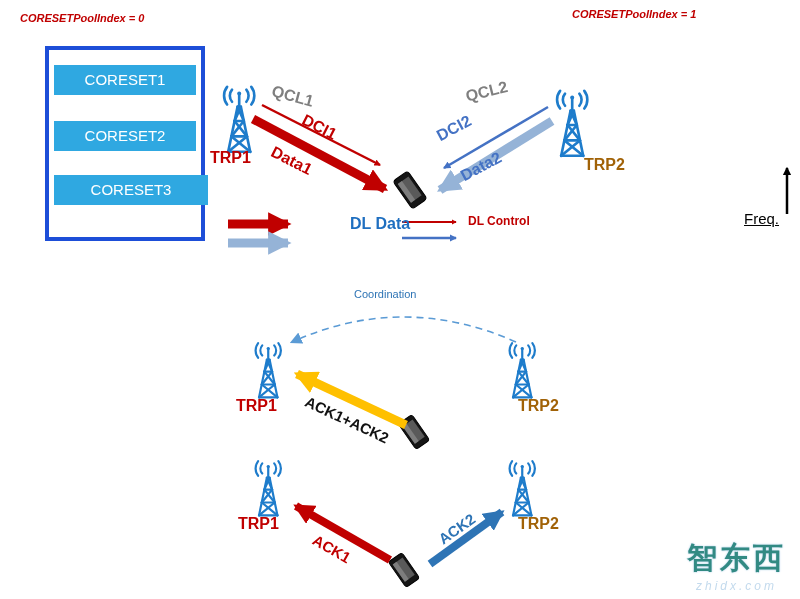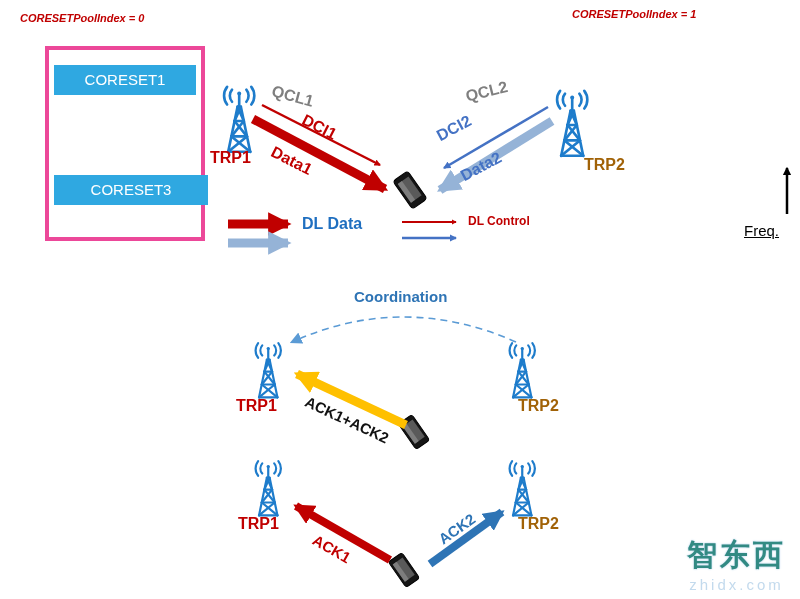--- a/index.html
+++ b/index.html
@@ -8,44 +8,45 @@
   .canvas { position:relative; width:800px; height:599px; background:#fff; overflow:hidden; }
   .overlay { position:absolute; left:0; top:0; }
 
   .lbl { position:absolute; white-space:nowrap; transform-origin:left center; }
   .pool-label { font-size:11px; font-weight:bold; font-style:italic; color:#C00000; }
   .trp-red  { font-size:16px; font-weight:bold; color:#C00000; }
   .trp-blue { font-size:16px; font-weight:bold; color:#a16207; }
   .qcl  { font-size:16px; font-weight:bold; color:#7F7F7F; }
   .red-rot  { font-size:16px; font-weight:bold; color:#C00000; }
   .blue-rot { font-size:16px; font-weight:bold; color:#4472C4; }
-  .legend-data    { font-size:16px; font-weight:bold; color:#1F6FC0; }
+  .legend-data    { font-size:16px; font-weight:bold; color:#1F6FC0;margin-left:48px; }
   .legend-control { font-size:12px; font-weight:bold; color:#C00000; }
   .freq { font-size:15px; color:#000; }
-  .coord { font-size:15px; font-weight:bold; color:#2E74B5; }
+  .coord { font-size:11px; font-weight:normal; color:#2E74B5; }
   .ack-black { font-size:15px; font-weight:bold; color:#111; }
   .ack-red   { font-size:15px; font-weight:bold; color:#C00000; }
   .ack-blue  { font-size:15px; font-weight:bold; color:#2E74B5; }
 
-  .coreset-box { position:absolute; border:4px solid #ec4899; background:#fff; }
+  .coreset-box { position:absolute; border:4px solid #1d4ed8; background:#fff; }
   .coreset-bar { position:absolute; background:#2FA8E1; color:#fff; font-size:15px;
                  text-align:center; line-height:30px; height:30px; }
 
   .watermark { position:absolute; right:14px; bottom:6px; text-align:center; opacity:.85; }
   .watermark .brand { font-size:30px; font-weight:bold; color:#0f766e; letter-spacing:3px;
                       text-shadow:0 0 2px #8fbcdf; }
-  .watermark .domain { font-size:15px; color:#b9d4ea; letter-spacing:3px; }
+  .watermark .domain { font-size:12px; color:#b9d4ea; letter-spacing:3px;font-style:italic; }
 </style>
 </head>
 <body>
 
 <div class="canvas">
 
   <div class="coreset-box" style="left:45px; top:46px; width:160px; height:195px;">
     <div class="coreset-bar" style="left:5px; top:15px; width:142px;">CORESET1</div>
+    <div class="coreset-bar" style="left:5px; top:71px; width:142px;">CORESET2</div>
     <div class="coreset-bar" style="left:5px; top:125px; width:154px;">CORESET3</div>
   </div>
 
 
   <svg class="overlay" width="800" height="599" viewBox="0 0 800 599">
     <defs>
       <g id="tower" fill="none" stroke="#1E7CCB" stroke-width="2.4" stroke-linecap="round">
         <circle cx="22" cy="5" r="1.8" fill="#1E7CCB" stroke="none"></circle>
         <line x1="22" y1="5" x2="22" y2="17"></line>
         <path d="M15.5,1.5 A8.5,8.5 0 0 0 15.5,12.5"></path>
@@ -133,21 +134,21 @@
   <div class="lbl qcl" style="left:466px; top:88px; transform:rotate(-14deg);">QCL2</div>
 
   <div class="lbl red-rot" style="left:303px; top:110px; transform:rotate(27deg);">DCI1</div>
   <div class="lbl red-rot" style="left:272px; top:142px; transform:rotate(27deg);">Data1</div>
   <div class="lbl blue-rot" style="left:438px; top:128px; transform:rotate(-28deg);">DCI2</div>
   <div class="lbl blue-rot" style="left:462px; top:168px; transform:rotate(-28deg);">Data2</div>
 
   <div class="lbl legend-data" style="left:302px; top:215px;">DL Data</div>
   <div class="lbl legend-control" style="left:468px; top:214px;">DL Control</div>
 
-  <div class="lbl freq" style="left:744px; top:222px;text-decoration:underline;">Freq.</div>
+  <div class="lbl freq" style="left:744px; top:210px;text-decoration:underline;">Freq.</div>
 
   <div class="lbl coord" style="left:354px; top:288px;">Coordination</div>
   <div class="lbl trp-red" style="left:236px; top:397px;">TRP1</div>
   <div class="lbl trp-blue" style="left:518px; top:397px;">TRP2</div>
   <div class="lbl ack-black" style="left:306px; top:392px; transform:rotate(25deg);">ACK1+ACK2</div>
 
   <div class="lbl trp-red" style="left:238px; top:515px;">TRP1</div>
   <div class="lbl trp-blue" style="left:518px; top:515px;">TRP2</div>
   <div class="lbl ack-red" style="left:314px; top:530px; transform:rotate(30deg);">ACK1</div>
   <div class="lbl ack-blue" style="left:440px; top:532px; transform:rotate(-35deg);">ACK2</div>

